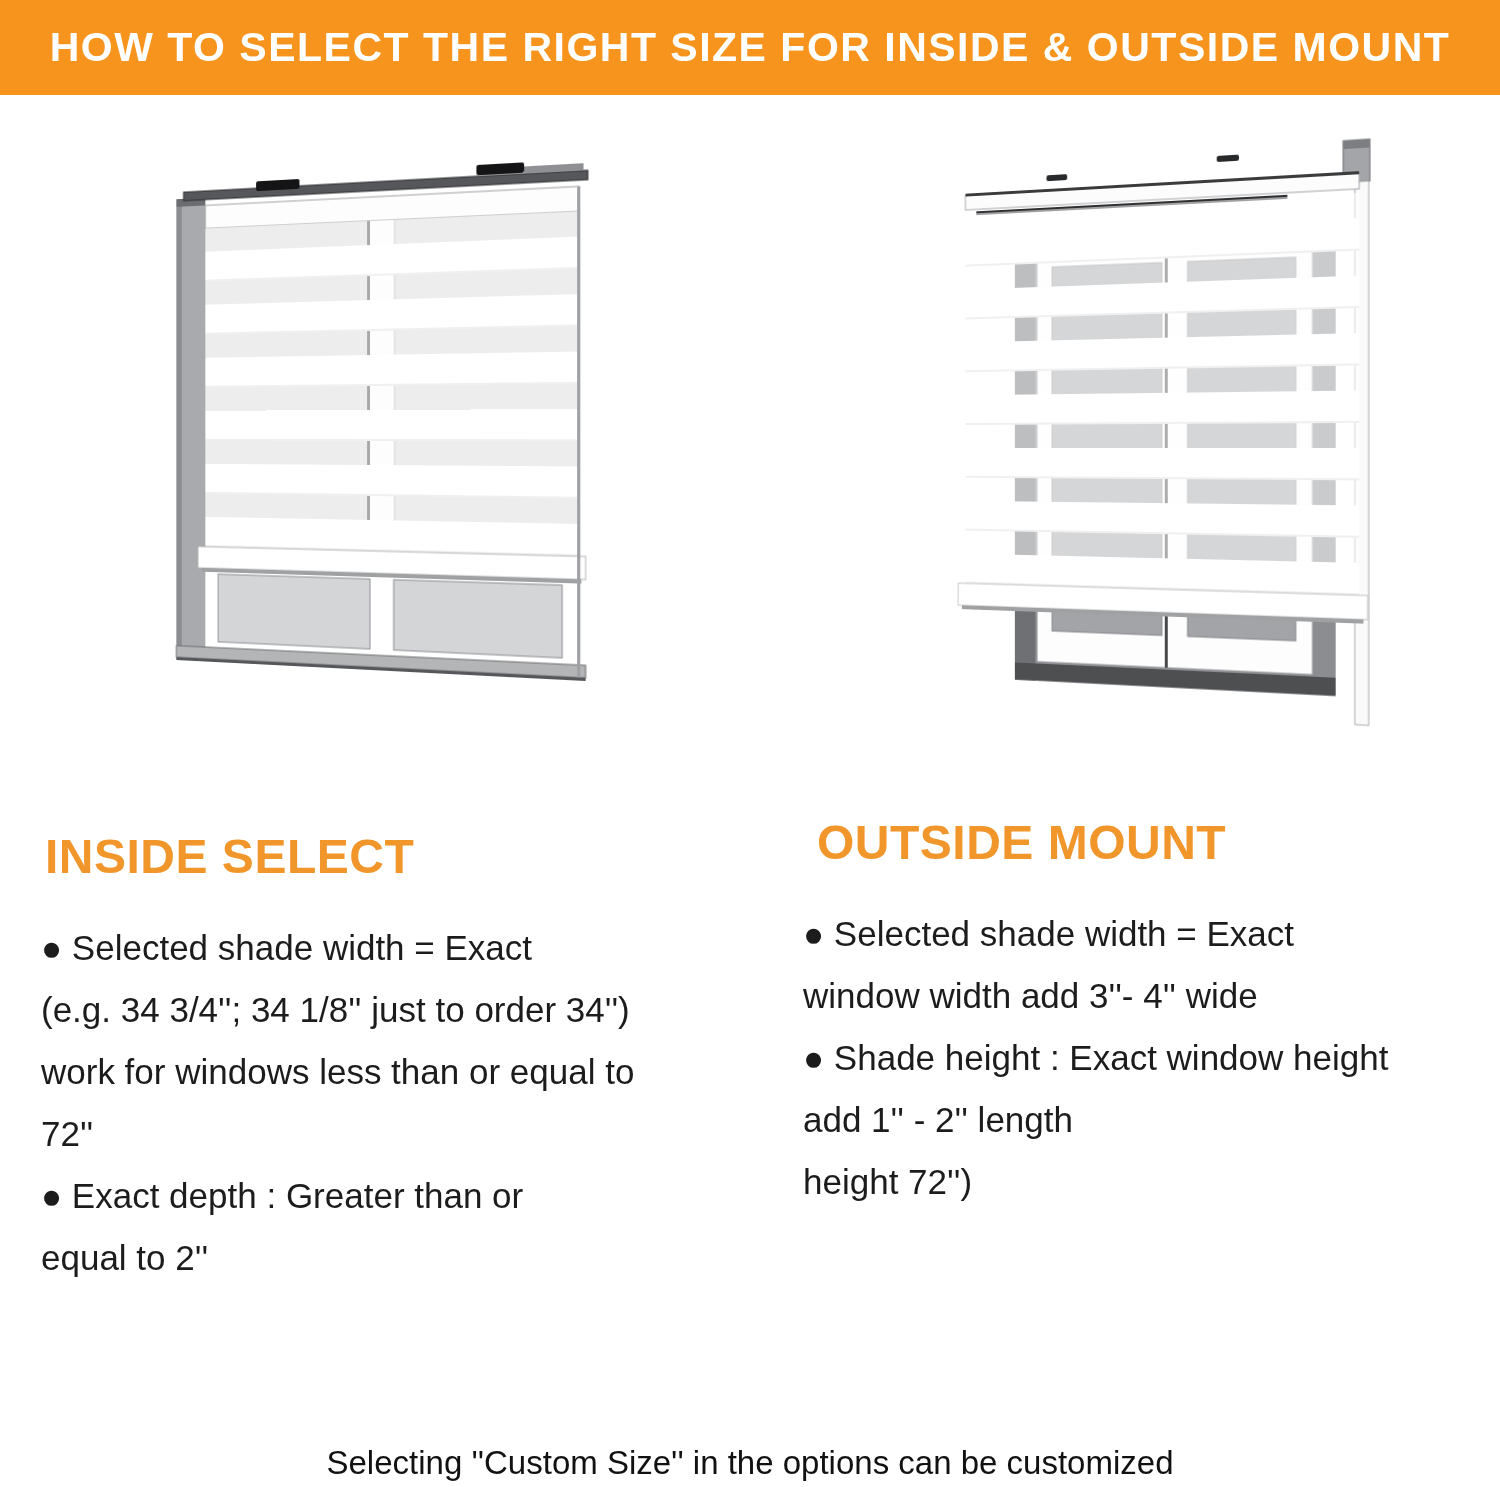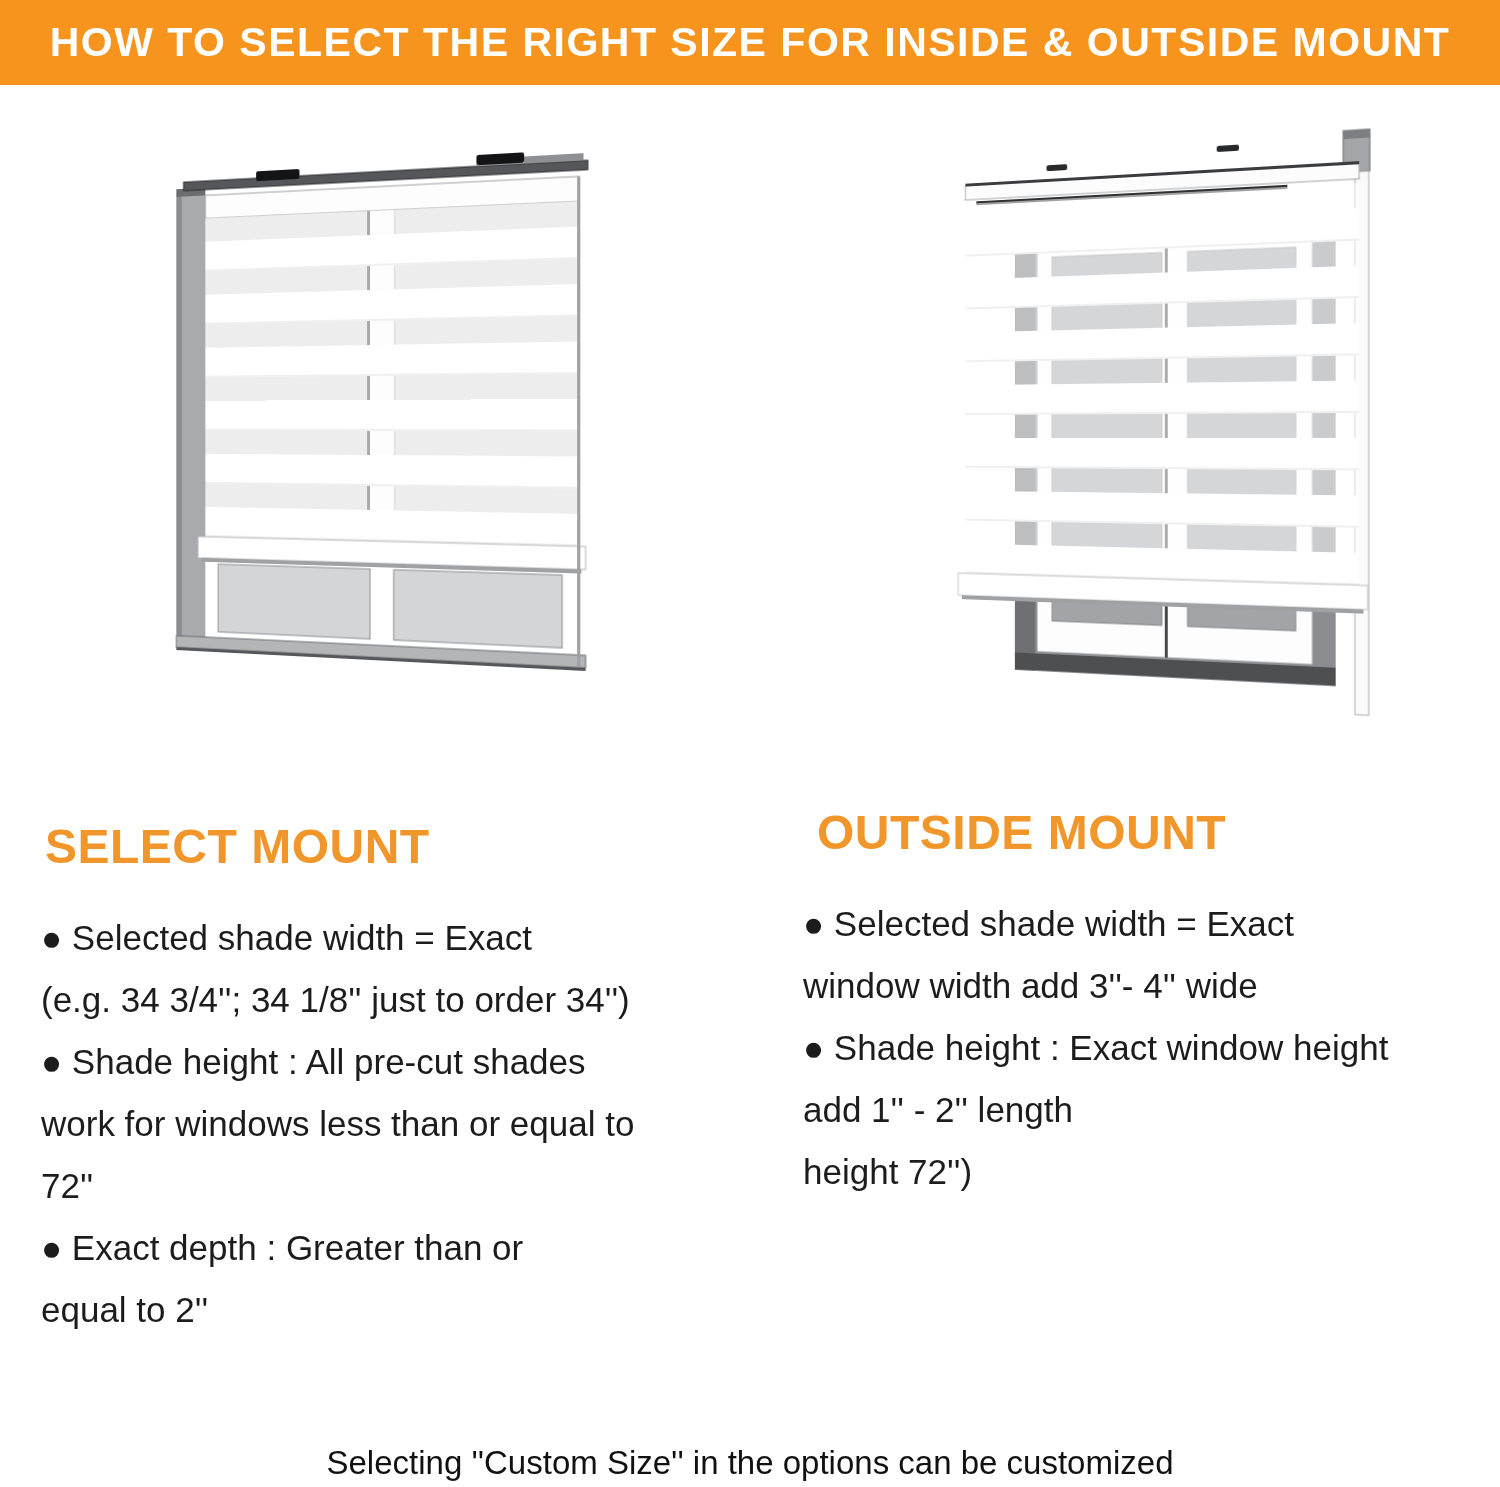--- a/index.html
+++ b/index.html
@@ -3,21 +3,21 @@
 <meta charset="utf-8">
 <style>
   html,body{margin:0;padding:0;}
   body{
     width:1500px;height:1487px;position:relative;overflow:hidden;
     background:#ffffff;
     font-family:"Liberation Sans","DejaVu Sans",sans-serif;
     color:#1c1c1c;
   }
   .banner{
-    height:85px;background:var(--banner-bg,#F7941D);
+    height:95px;background:var(--banner-bg,#F7941D);
     display:flex;align-items:center;justify-content:center;
   }
   .banner h1{
     margin:0;color:var(--banner-text,#fff);font-size:41px;font-weight:bold;
     letter-spacing:1.5px;white-space:nowrap;
   }
   .columns{
     display:grid;grid-template-columns:750px 750px;
   }
   .illus-row{height:672px;}
@@ -103,25 +103,24 @@
         <rect x="50" y="422" width="376" height="78" fill="#ffffff"></rect>
         <rect x="64" y="424" width="160" height="70" fill="#d4d5d7" stroke="#8d8f92" stroke-width="1"></rect>
         <rect x="248" y="424" width="164" height="70" fill="#d4d5d7" stroke="#8d8f92" stroke-width="1"></rect>
 
         <rect x="18" y="500" width="416" height="12" fill="#b4b5b7" stroke="#6e7073" stroke-width="1"></rect>
         <rect x="18" y="512" width="416" height="3" fill="#55575a"></rect>
 
         <rect x="426" y="42" width="3" height="470" fill="#9fa1a4"></rect>
       </svg>
     </div>
-    <h2 class="h-inside">SELECT MOUNT</h2>
+    <h2 class="h-inside">INSIDE SELECT</h2>
     <div class="bullets b-inside">
         <div class="line">● Selected shade width = Exact</div>
         <div class="line">(e.g. 34 3/4''; 34 1/8'' just to order 34'')</div>
-        <div class="line">● Shade height : All pre-cut shades</div>
         <div class="line">work for windows less than or equal to</div>
         <div class="line">72''</div>
         <div class="line">● Exact depth : Greater than or</div>
         <div class="line">equal to 2''</div>
       </div>
   </section>
 
   <section>
     <div class="illus-row">
       <svg class="illus illus-outside persp" width="500" height="615" viewBox="0 0 500 615">

